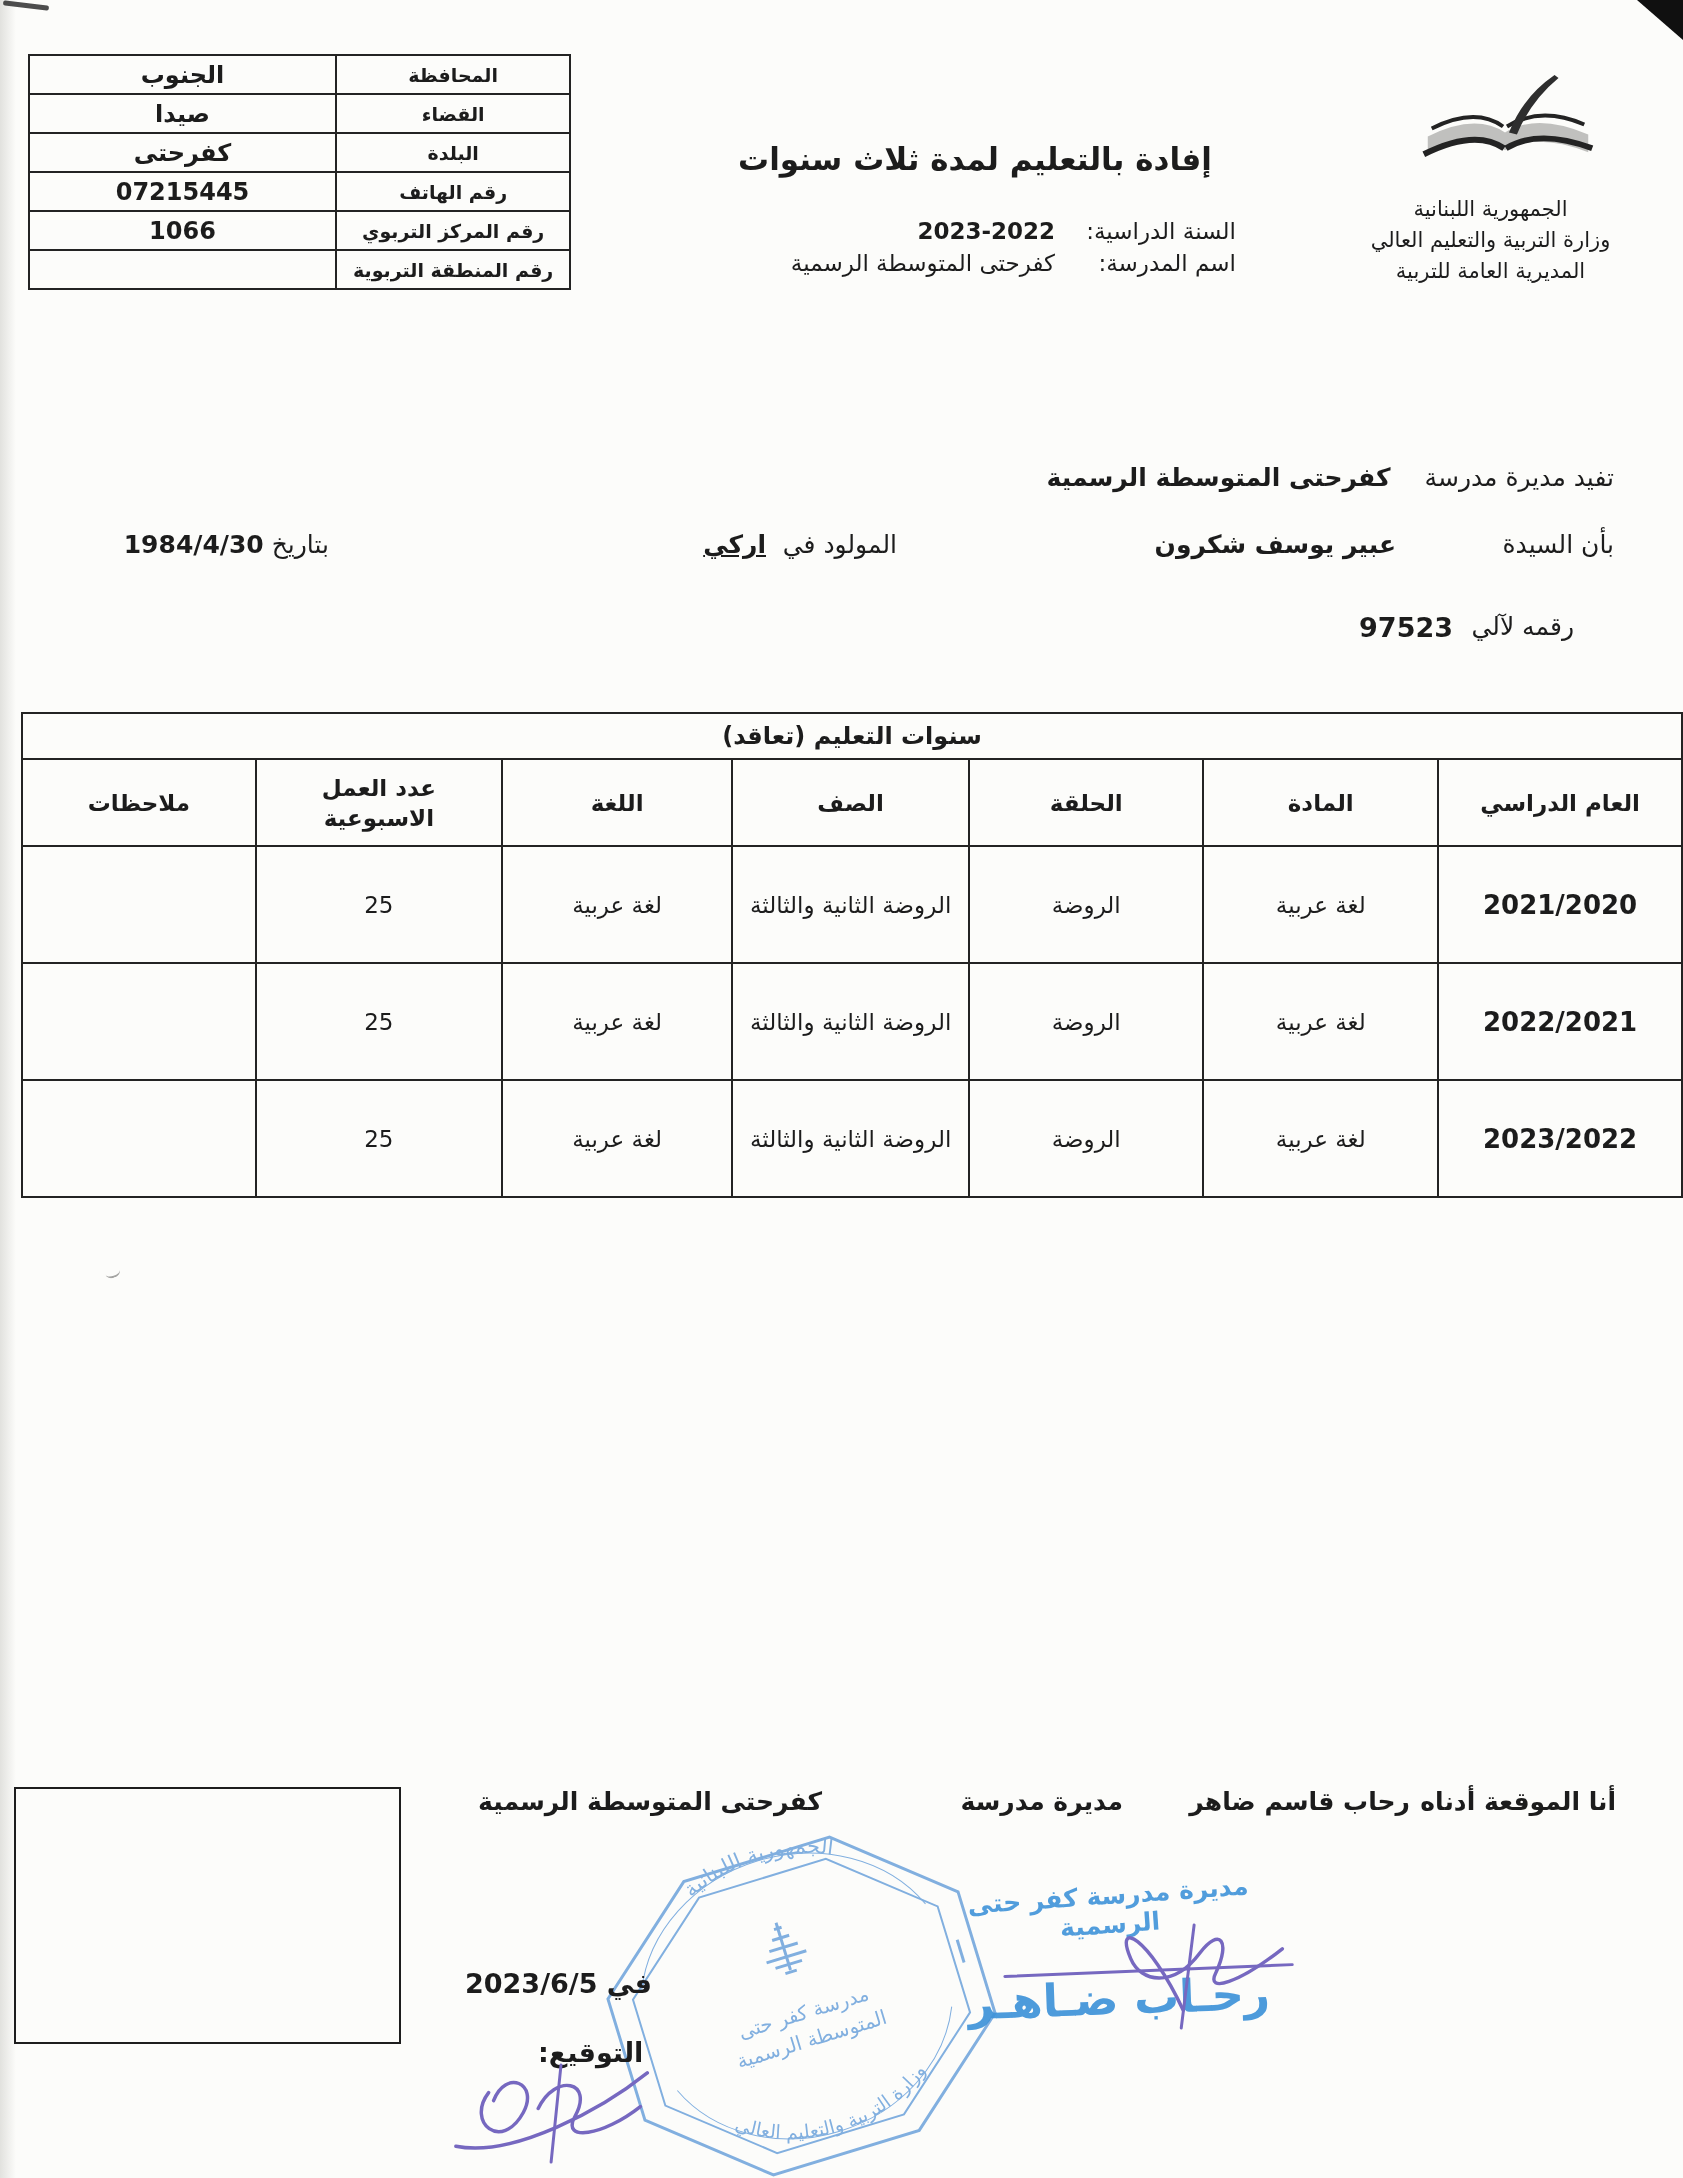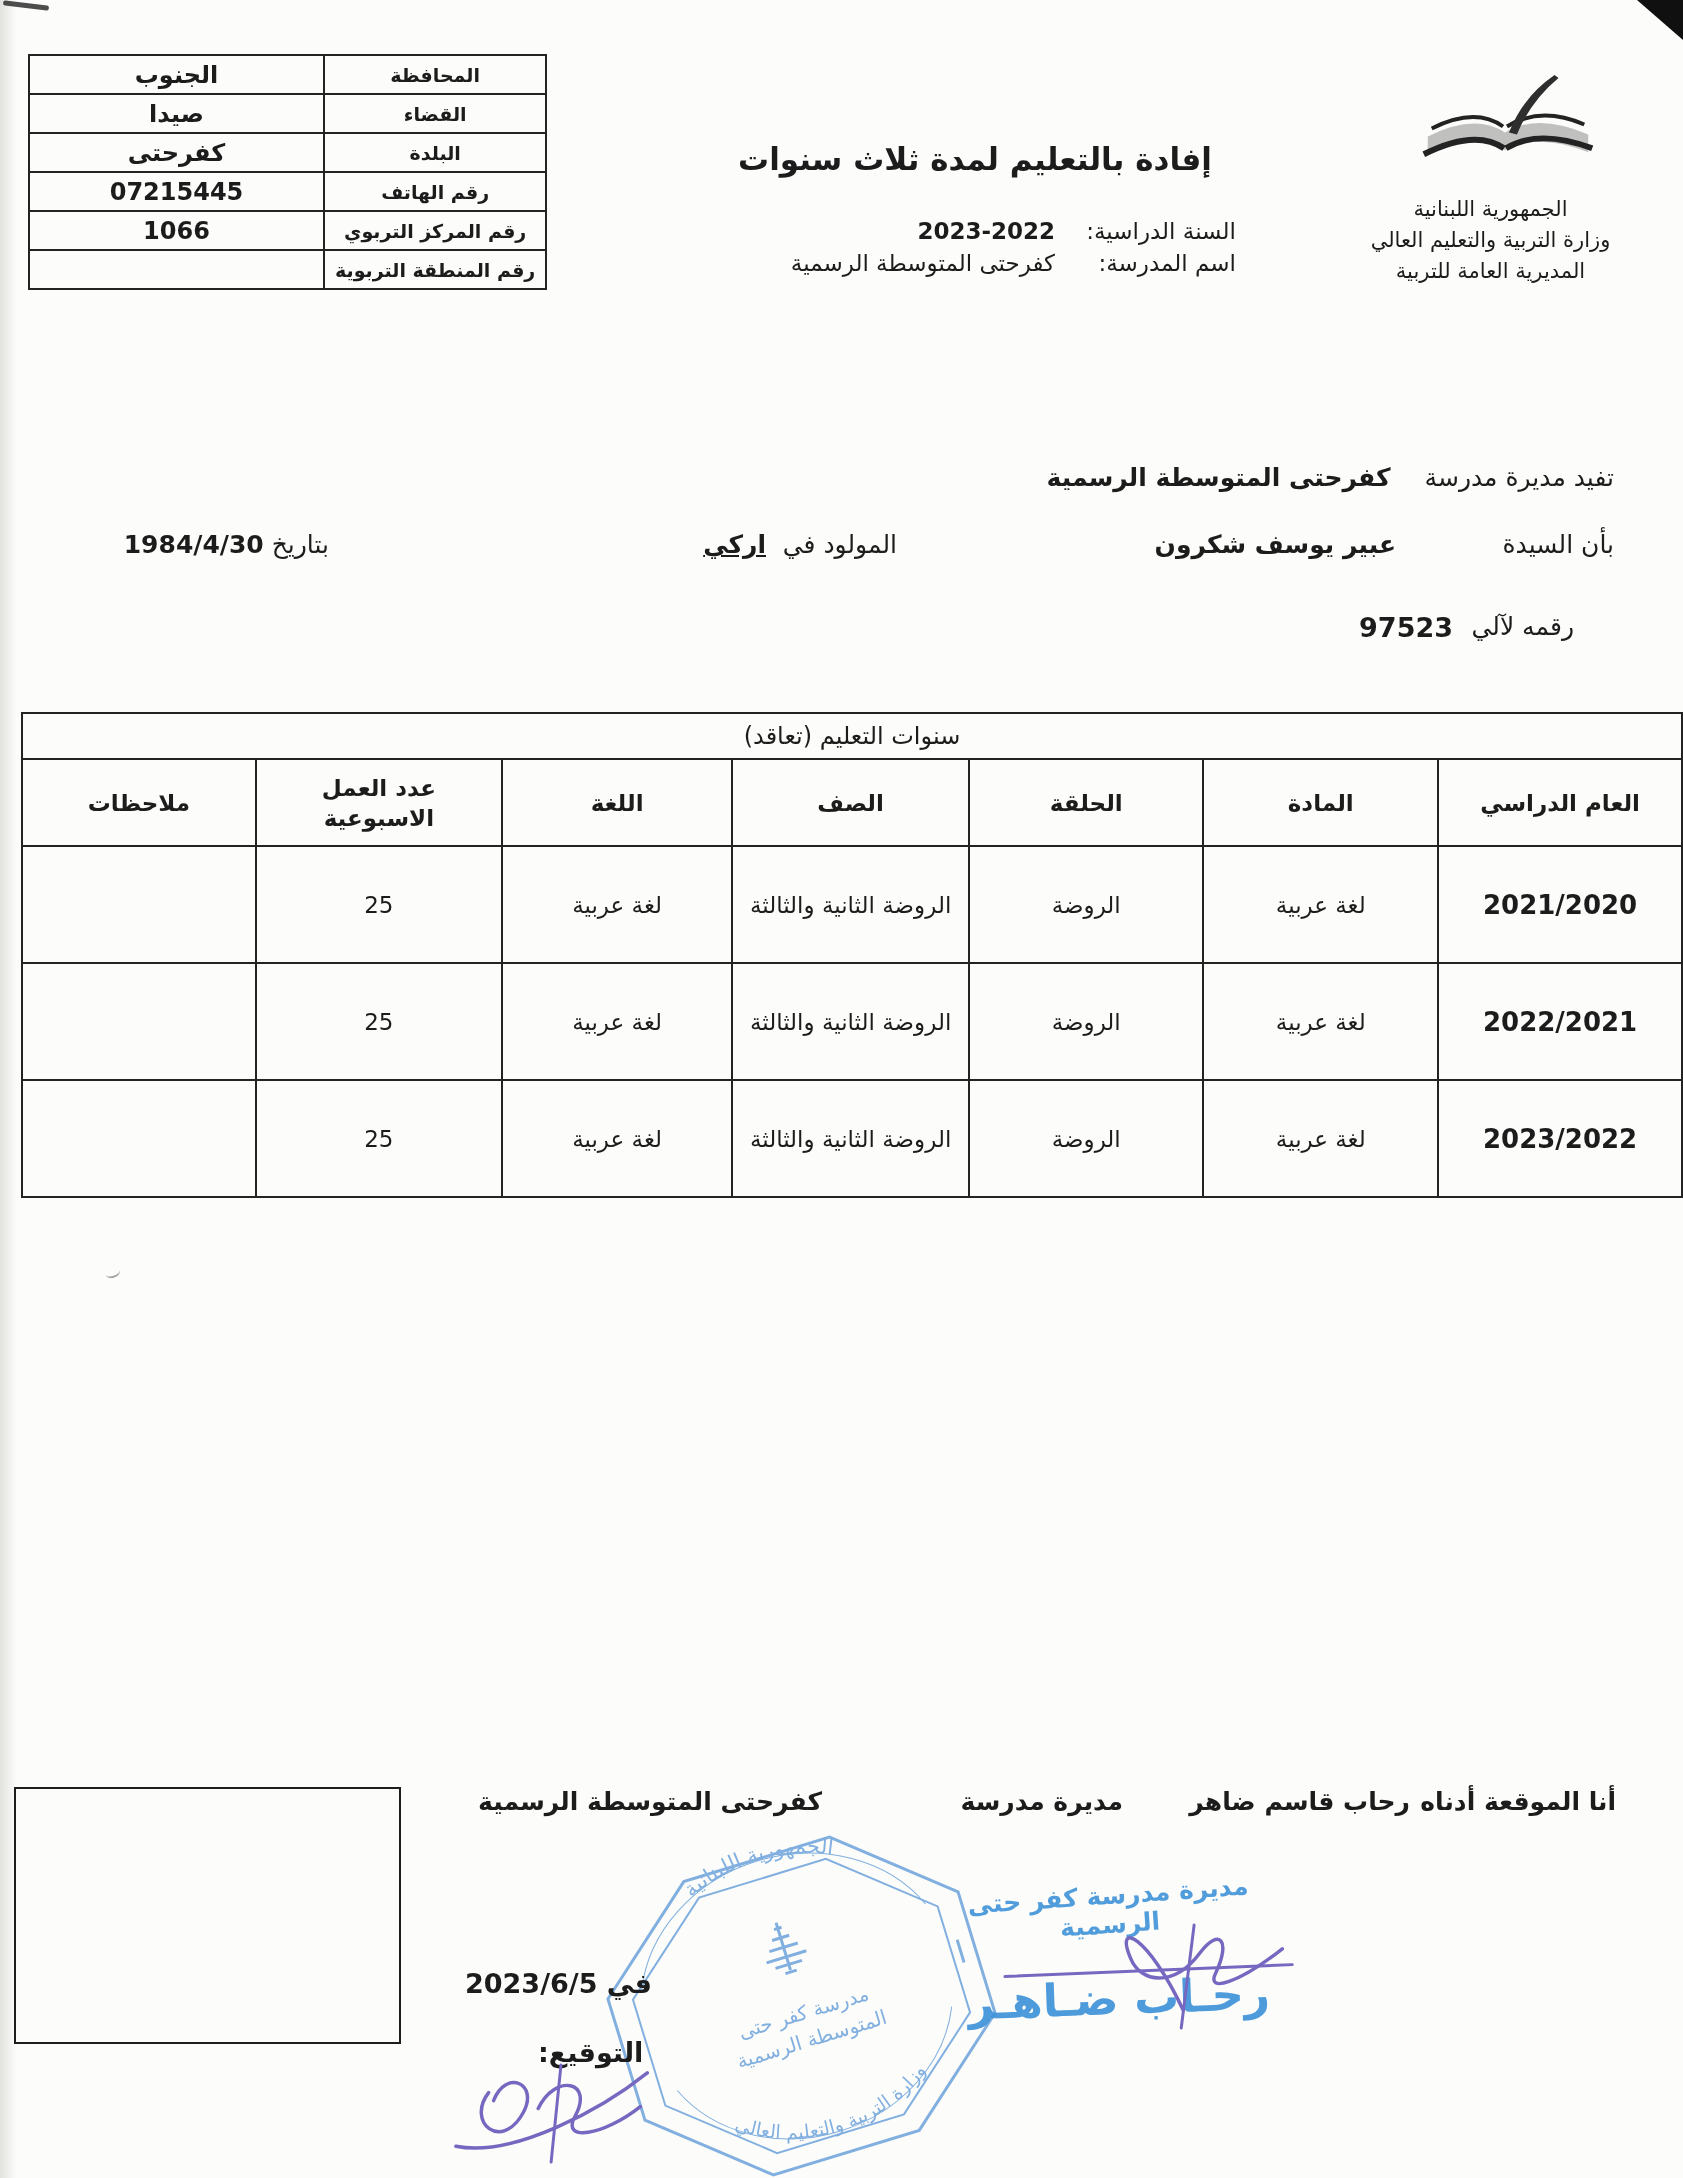--- a/index.html
+++ b/index.html
@@ -18,21 +18,21 @@
   .corner-tr{right:0;top:0;width:0;height:0;
     border-top:40px solid #101010;border-left:46px solid transparent;}
   .corner-tl{left:3px;top:3px;width:46px;height:5px;background:#2e2e2e;
     transform:rotate(7deg);border-radius:2px;opacity:.85;}
   .stray-mark{left:105px;top:1267px;width:15px;height:9px;
     border-bottom:2px solid #8f8f8d;border-radius:50%;transform:rotate(-18deg);opacity:.8;}
 
   
   table.info{border-collapse:collapse;table-layout:fixed;direction:rtl;}
   table.info td{border:2px solid #232323;text-align:center;vertical-align:middle;
-    height:37px;padding:0 10px;overflow:hidden;white-space:nowrap;margin-top:30px;}
+    height:37px;padding:0 16px;overflow:hidden;white-space:nowrap;margin-top:30px;}
   table.info td.lab{width:180px;font-size:19px;font-weight:bold;}
   table.info td.val{width:273px;font-size:24px;font-weight:bold;}
 
   
   .doc-title{left:738px;top:141px;width:594px;text-align:left;
     font-size:31px;font-weight:bold;letter-spacing:0;}
   .hdr-lines{right:447px;top:218px;font-size:23px;}
   .hdr-row{display:flex;direction:rtl;align-items:baseline;margin-bottom:6px;}
   .hdr-row .lab{min-width:163px;}
   .hdr-row .val{margin-right:18px;}
@@ -40,21 +40,21 @@
     font-size:21px;line-height:31px;}
 
   
   .line{font-size:25px;}
   .gap-inline{display:inline-block;width:34px;}
 
   
   table.teach{border-collapse:collapse;table-layout:fixed;direction:rtl;}
   table.teach td,table.teach th{border:2.5px solid #232323;text-align:center;
     vertical-align:middle;padding:2px 10px;}
-  table.teach .title-row td{height:40px;font-size:24px;font-weight:normal;margin-top:32px;}
+  table.teach .title-row td{height:40px;font-size:24px;font-weight:bold;margin-top:32px;}
   table.teach .head-row td{height:81px;font-size:23px;font-weight:bold;line-height:30px;}
   table.teach .data-row td{height:111px;font-size:23px;line-height:32px;}
   table.teach .data-row td.year{font-size:26px;font-weight:bold;}
   .cw0{width:227px;} .cw1{width:224px;} .cw2{width:223px;} .cw3{width:226px;}
   .cw4{width:220px;border-radius:26px;} .cw5{width:233px;} .cw6{width:220px;}
 
   
   .foot-line span{position:absolute;white-space:nowrap;font-weight:bold;font-size:25px;}
   .empty-box{left:14px;top:1787px;width:383px;height:253px;border:2.5px solid #1d1d1d;}
   .date-line{left:465px;top:1968px;font-size:27px;font-weight:bold;direction:rtl;}

